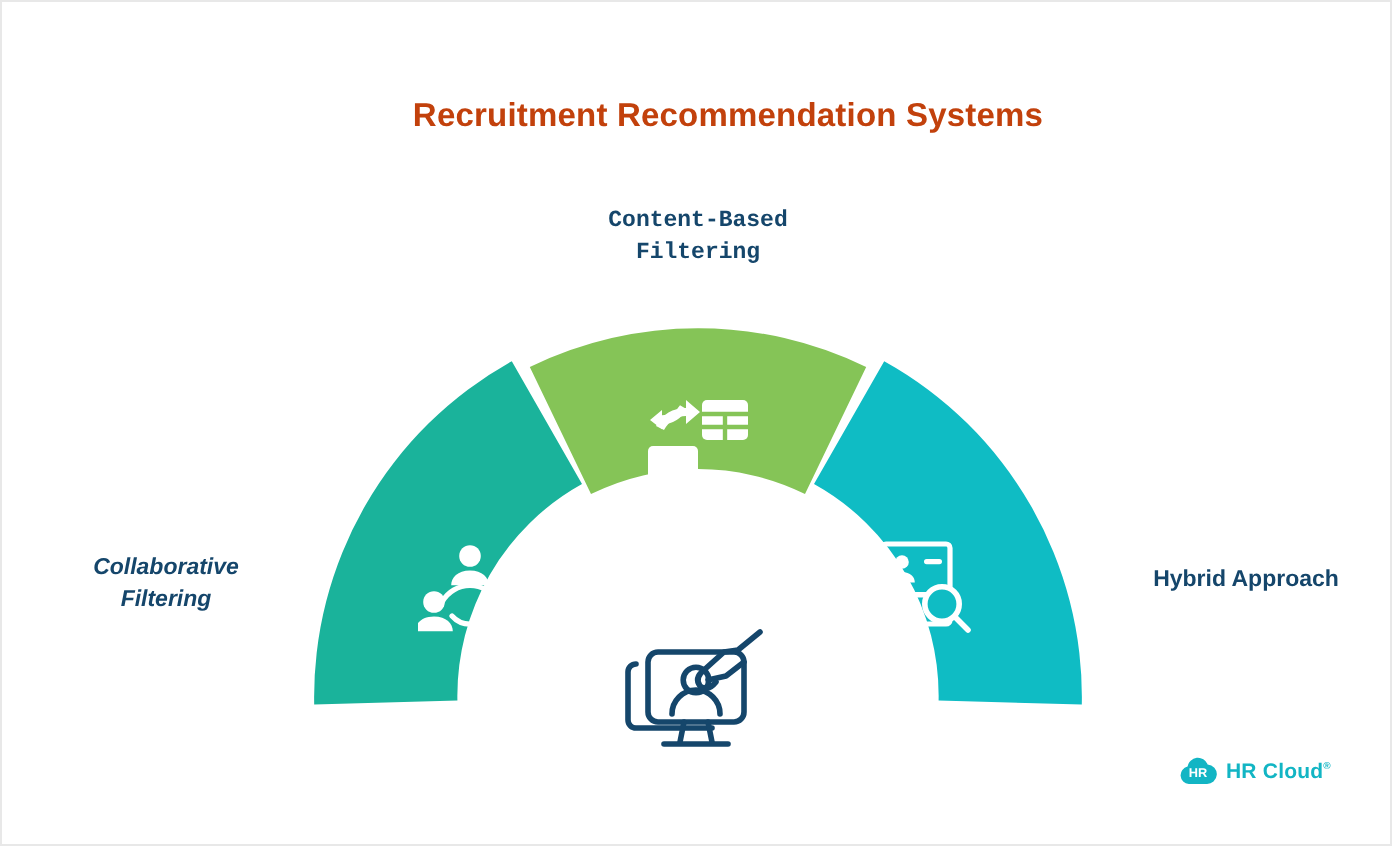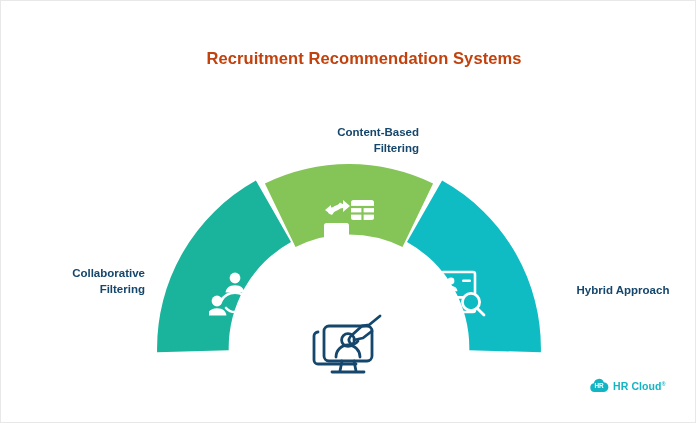--- a/index.html
+++ b/index.html
@@ -51,29 +51,31 @@
   
   .seg-label {
     position: absolute;
     font-size: 11.5px;
     font-weight: bold;
     color: #15466b;
     line-height: 1.35;
   }
   #label-collaborative {
     left: 20px;
-    top: 265px;
+    top: 276px;
     width: 124px;
-    text-align: right;
+    text-align: center;
+    font-style: italic;
   }
   #label-content {
     left: 278px;
-    top: 124px;
+    top: 102px;
     width: 140px;
-    text-align: right;
+    text-align: center;
+    font-family: Liberation Mono, monospace;
   }
   #label-hybrid {
     left: 552px;
     top: 282px;
     width: 140px;
     text-align: center;
   }
   .lbl-line { display: block; }
 
   

